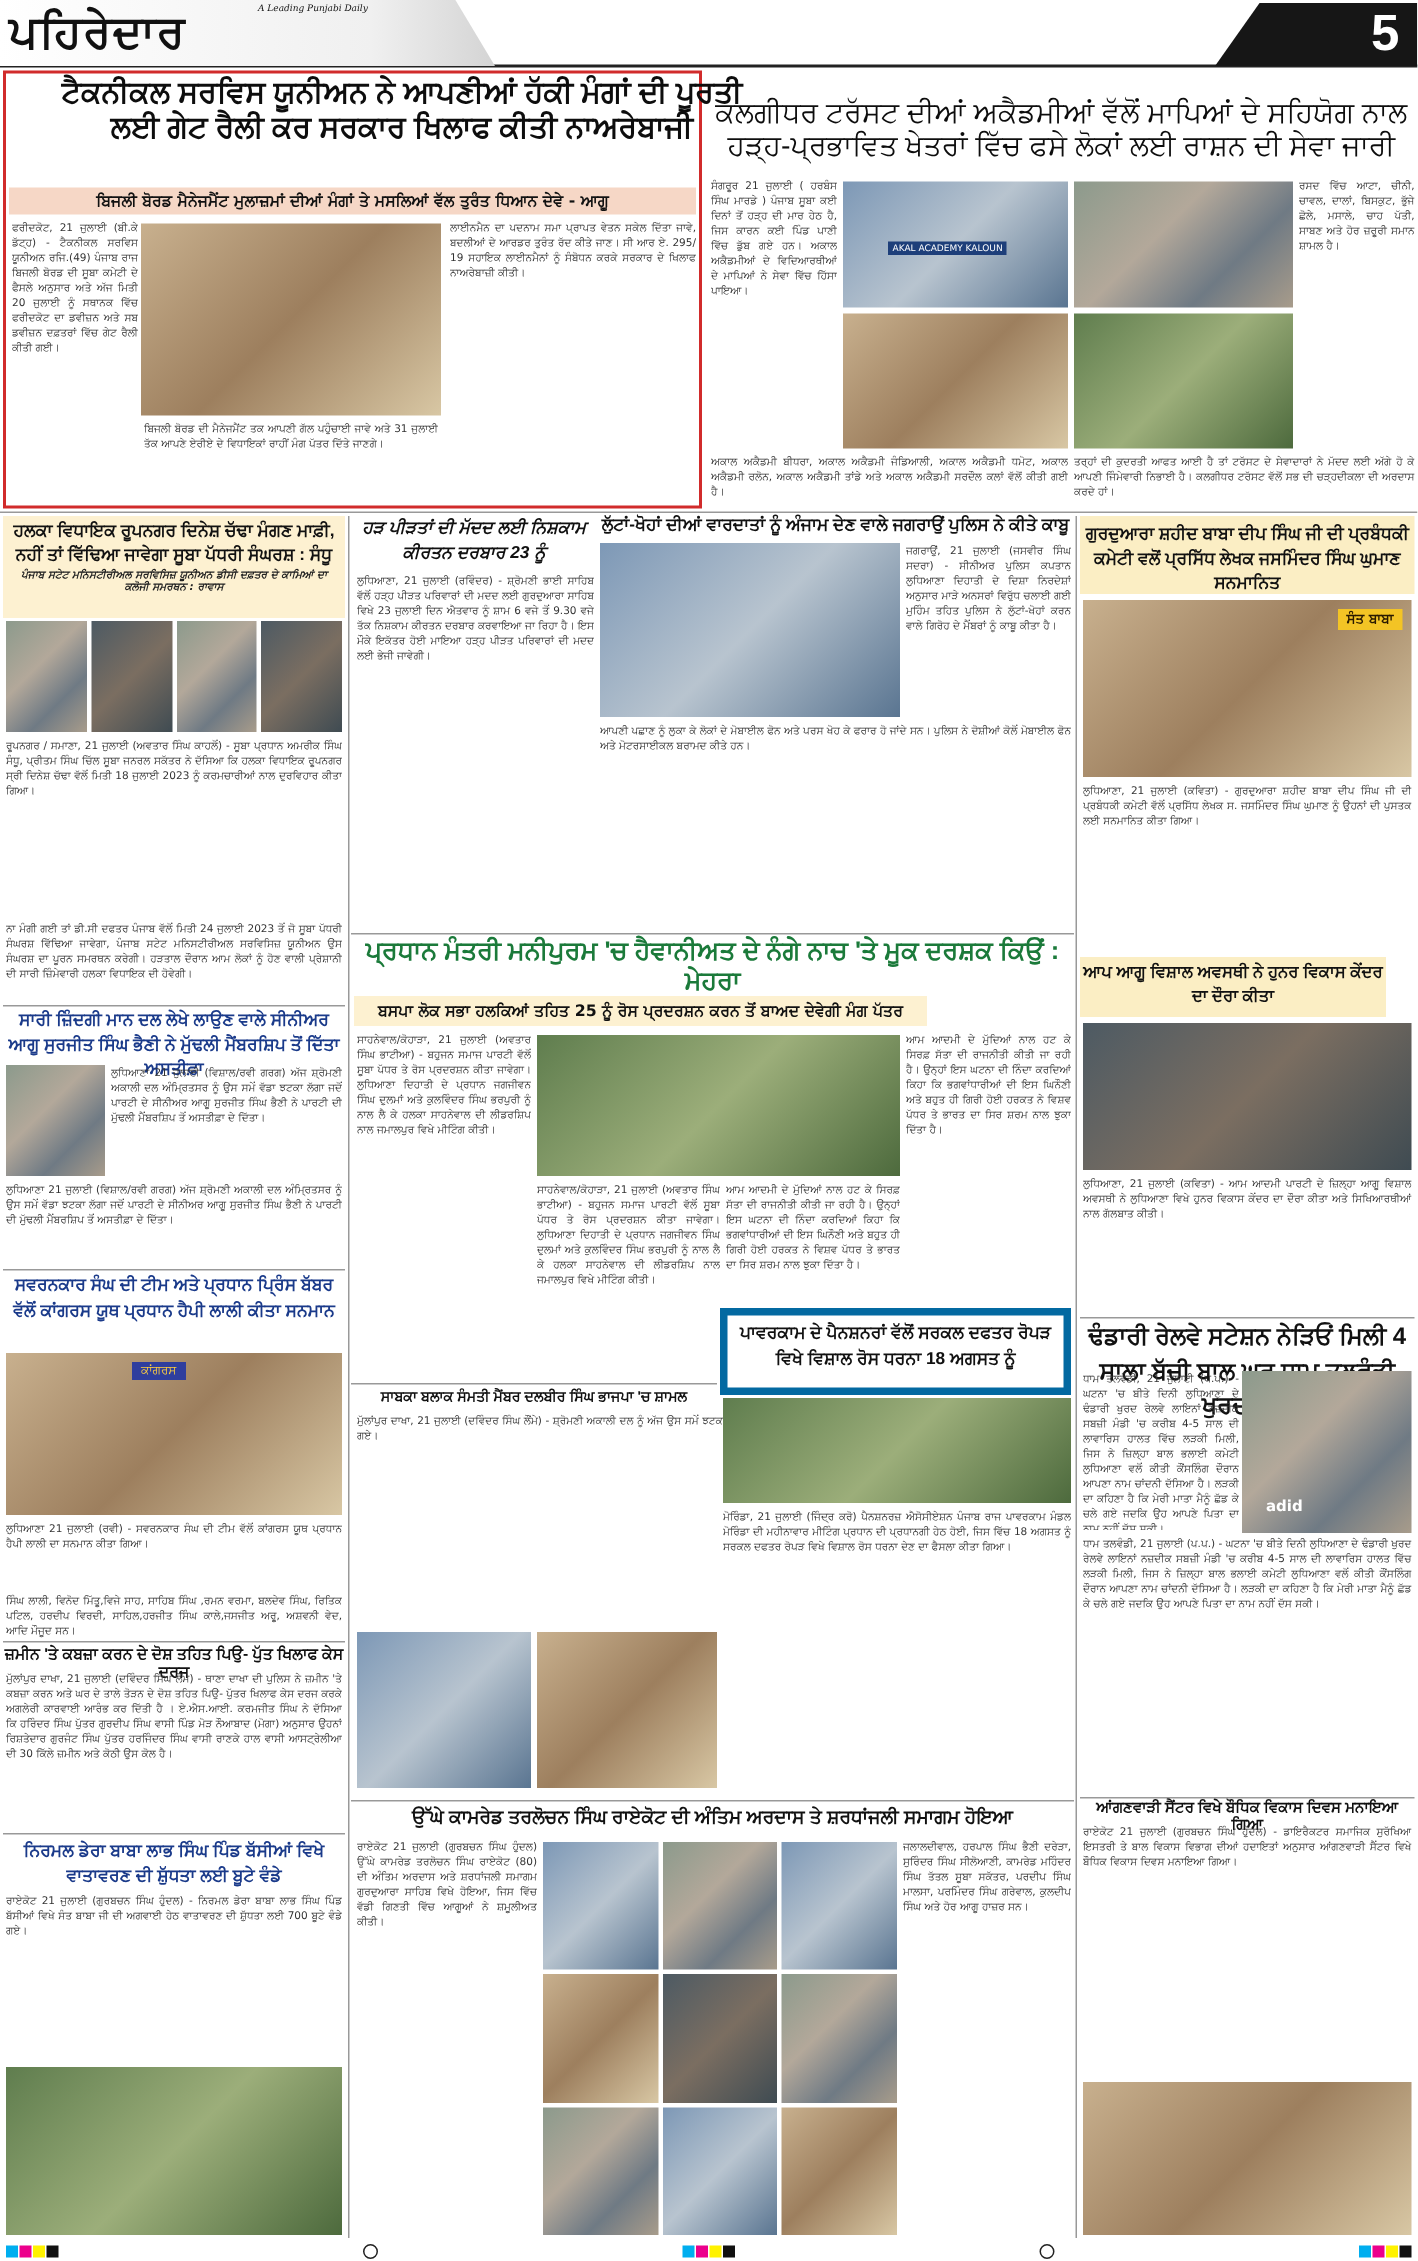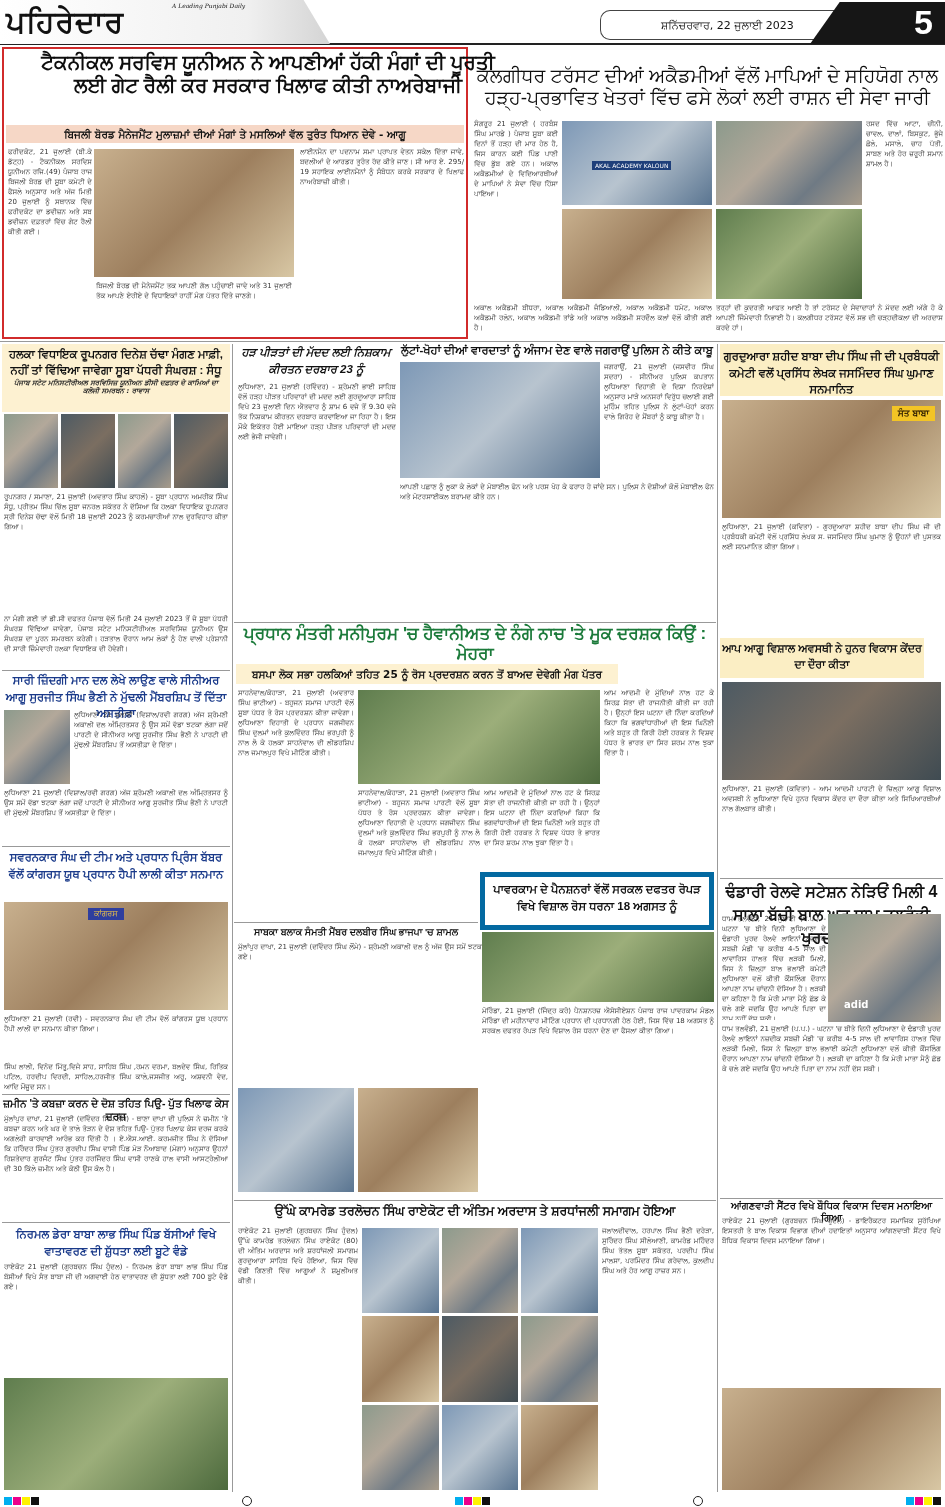--- a/index.html
+++ b/index.html
@@ -37,21 +37,20 @@
   .reg span { display: block; width: 8px; height: 8px; }
   .cross { width: 10px; height: 10px; border-radius: 50%; border: 1px solid #222; position: relative; }
 </style>
 </head>
 <body>
 
 <div class="abs masthead">
   <div class="abs mast-bg"></div>
   <div class="abs logo">ਪਹਿਰੇਦਾਰ</div>
   <div class="abs tagline" style="left:172px;top:2px;">A Leading Punjabi Daily</div>
-  <div class="abs date-box">ਸ਼ਨਿੱਚਰਵਾਰ, 22 ਜੁਲਾਈ 2023</div>
   <div class="abs page-tab">
     <div class="abs page-num">5</div>
   </div>
 </div>
 
 <div class="abs story-box" style="left:2px;top:47px;width:466px;height:292px;">
   <h1 class="big abs" style="left:4px;top:2px;width:456px;font-size:20px;margin-left:32px;">ਟੈਕਨੀਕਲ ਸਰਵਿਸ ਯੂਨੀਅਨ ਨੇ ਆਪਣੀਆਂ ਹੱਕੀ ਮੰਗਾਂ ਦੀ ਪੂਰਤੀ ਲਈ ਗੇਟ ਰੈਲੀ ਕਰ ਸਰਕਾਰ ਖਿਲਾਫ ਕੀਤੀ ਨਾਅਰੇਬਾਜੀ</h1>
   <div class="abs subbar" style="left:2px;top:76px;width:458px;height:18px;font-size:10.5px;line-height:18px;">ਬਿਜਲੀ ਬੋਰਡ ਮੈਨੇਜਮੈਂਟ ਮੁਲਾਜ਼ਮਾਂ ਦੀਆਂ ਮੰਗਾਂ ਤੇ ਮਸਲਿਆਂ ਵੱਲ ਤੁਰੰਤ ਧਿਆਨ ਦੇਵੇ - ਆਗੂ</div>
   <div class="abs txt" style="left:4px;top:98px;width:84px;height:190px;">ਫਰੀਦਕੋਟ, 21 ਜੁਲਾਈ (ਬੀ.ਕੇ ਡੱਟ੍ਹ) - ਟੈਕਨੀਕਲ ਸਰਵਿਸ ਯੂਨੀਅਨ ਰਜਿ.(49) ਪੰਜਾਬ ਰਾਜ ਬਿਜਲੀ ਬੋਰਡ ਦੀ ਸੂਬਾ ਕਮੇਟੀ ਦੇ ਫੈਸਲੇ ਅਨੁਸਾਰ ਅਤੇ ਅੱਜ ਮਿਤੀ 20 ਜੁਲਾਈ ਨੂੰ ਸਥਾਨਕ ਵਿੱਚ ਫਰੀਦਕੋਟ ਦਾ ਡਵੀਜ਼ਨ ਅਤੇ ਸਬ ਡਵੀਜ਼ਨ ਦਫ਼ਤਰਾਂ ਵਿੱਚ ਗੇਟ ਰੈਲੀ ਕੀਤੀ ਗਈ।</div>
   <div class="abs photo warm" style="left:90px;top:100px;width:200px;height:128px;"></div>

